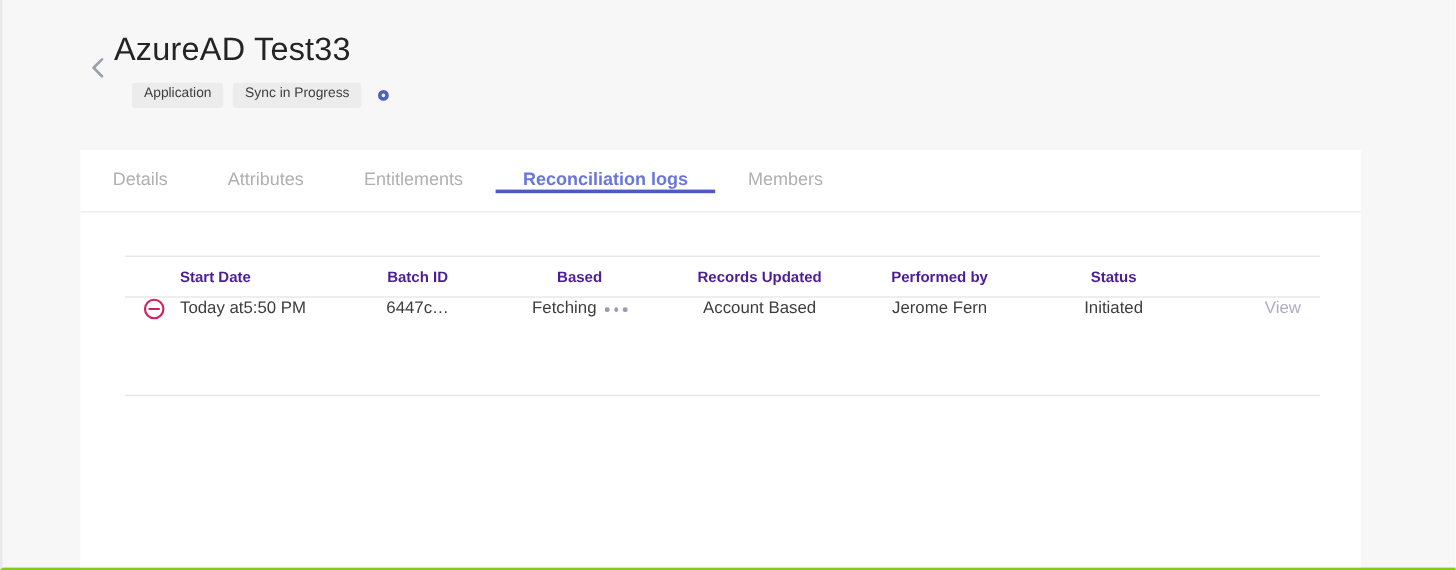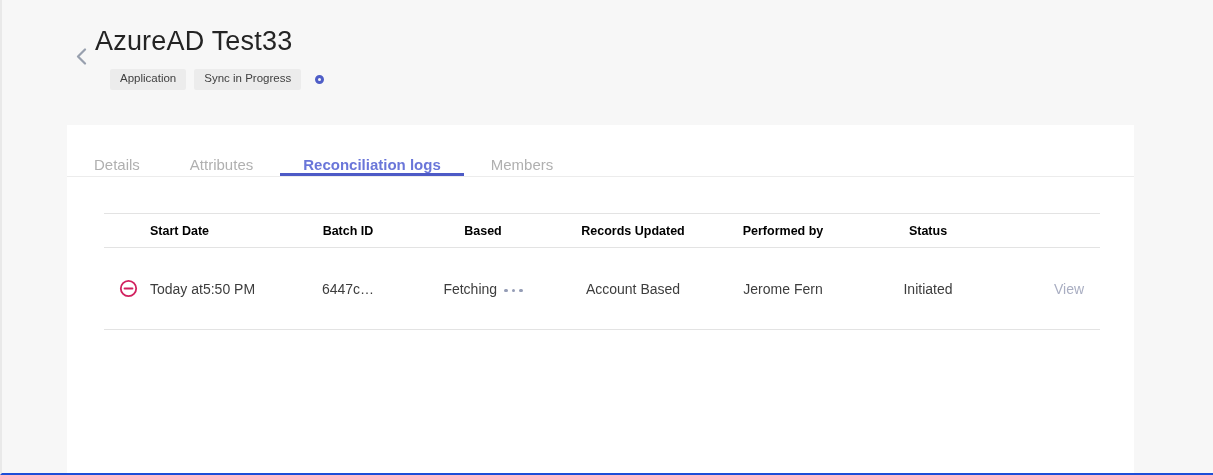--- a/index.html
+++ b/index.html
@@ -6,21 +6,21 @@
   html,body { margin:0; padding:0; }
   body {
     font-family: "Liberation Sans", sans-serif;
     background:#ffffff;
   }
   .screen {
     position:relative;
     width:1213px; height:475px;
     background:#f7f7f7;
     border-left:2px solid #e9e9e9;
-    border-bottom:2px solid #1d4ed8;
+    border-bottom:2px solid #84cc16;
     overflow:hidden;
   }
 
   
   .back-btn {
     position:absolute; left:70px; top:45px;
     width:18px; height:22px;
     display:flex; align-items:center; justify-content:center;
     cursor:pointer; color:#98a0ae;
   }
@@ -47,21 +47,21 @@
   }
 
   
   .card {
     position:absolute; left:65px; top:125px; bottom:0;
     width:1067px; background:#ffffff;
   }
 
   
   .tabs {
-    display:flex; align-items:flex-end;
+    display:flex; align-items:center;
     height:52px; padding-left:4px;
     border-bottom:1px solid #ececec;
   }
   .tab {
     display:flex; align-items:center;
     margin-right:4px; padding:0 23px;
     font-size:15px; color:#b0b0b0;
     border-bottom:3px solid transparent;
     cursor:pointer; white-space:nowrap;
   }
@@ -70,24 +70,24 @@
     border-bottom-color:#4d5ac6;
   }
 
   
   .table { margin:36px 34px 0 37px; }
   .thead {
     display:flex; align-items:center;
     height:35px;
     border-top:1px solid #e3e3e3;
     border-bottom:1px solid #e3e3e3;
-    font-size:12.5px; font-weight:700; color:#000000;
+    font-size:12.5px; font-weight:700; color:#4c1d95;
   }
   .trow {
-    display:flex; align-items:center;
+    display:flex; 
     height:82px;
     border-bottom:1px solid #e3e3e3;
     font-size:14px; color:#3d3d3d;
   }
   .cell { text-align:center; white-space:nowrap; }
   .c-icon   { width:34px; display:flex; justify-content:flex-end; }
   .c-start  { width:150px; text-align:left; padding-left:12px; }
   .c-batch  { width:120px; }
   .c-type   { width:150px; }
   .c-records{ width:150px; }
@@ -127,20 +127,21 @@
     <span class="badge">Application</span>
     <span class="badge">Sync in Progress</span>
     <span class="sync-ring"></span>
   </div>
 
   <div class="card">
 
     <div class="tabs">
       <div class="tab">Details</div>
       <div class="tab">Attributes</div>
+      <div class="tab">Entitlements</div>
       <div class="tab active">Reconciliation logs</div>
       <div class="tab">Members</div>
     </div>
 
     <div class="table">
 
       <div class="thead">
         <div class="cell c-icon"></div>
         <div class="cell c-start">Start Date</div>
         <div class="cell c-batch">Batch ID</div>

